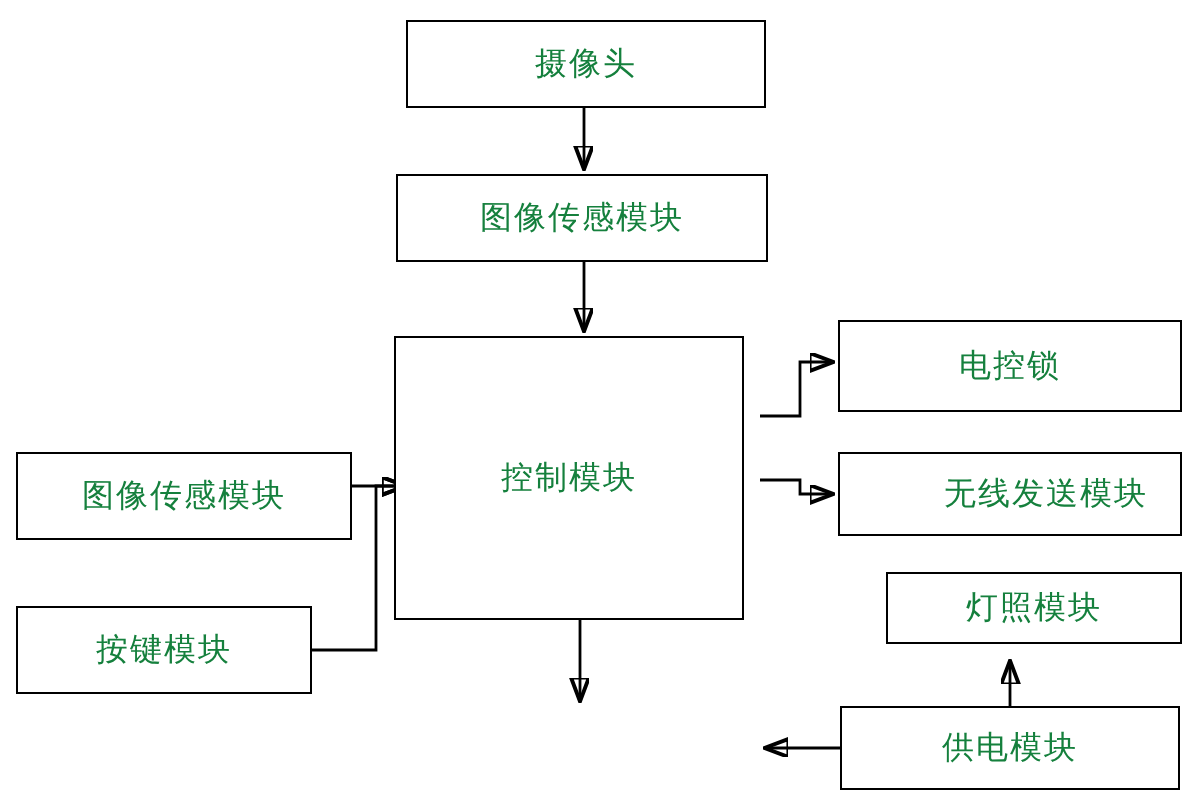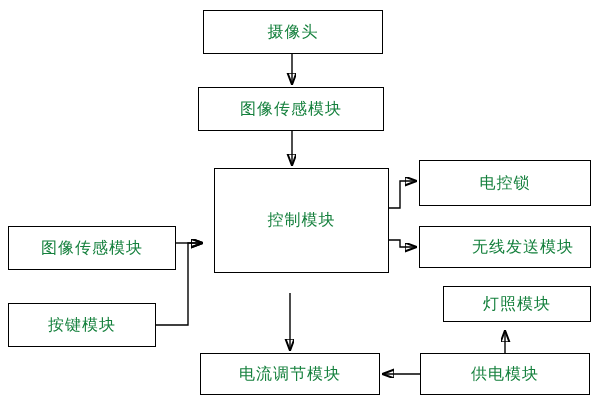--- a/index.html
+++ b/index.html
@@ -77,21 +77,21 @@
   </svg>
 
   <div class="node" style="left:203px; top:10px; width:180px; height:44px;">
     <span>摄像头</span>
   </div>
 
   <div class="node" style="left:198px; top:87px; width:186px; height:44px;">
     <span>图像传感模块</span>
   </div>
 
-  <div class="node big" style="left:214px; top:168px; width:175px; height:105px;">
+  <div class="node big" style="left:197px; top:168px; width:175px; height:142px;">
     <span>控制模块</span>
   </div>
 
   <div class="node" style="left:8px; top:226px; width:168px; height:44px;">
     <span>图像传感模块</span>
   </div>
 
   <div class="node" style="left:8px; top:303px; width:148px; height:44px;">
     <span>按键模块</span>
   </div>
@@ -101,21 +101,18 @@
   </div>
 
   <div class="node" style="left:419px; top:226px; width:172px; height:42px;padding-left:36px;">
     <span>无线发送模块</span>
   </div>
 
   <div class="node" style="left:443px; top:286px; width:148px; height:36px;">
     <span>灯照模块</span>
   </div>
 
-  <div class="node" style="left:200px; top:353px; width:180px; height:42px;">
-    <span>电流调节模块</span>
-  </div>
 
   <div class="node" style="left:420px; top:353px; width:170px; height:42px;">
     <span>供电模块</span>
   </div>
 
 </div>
 
 </body></html>

